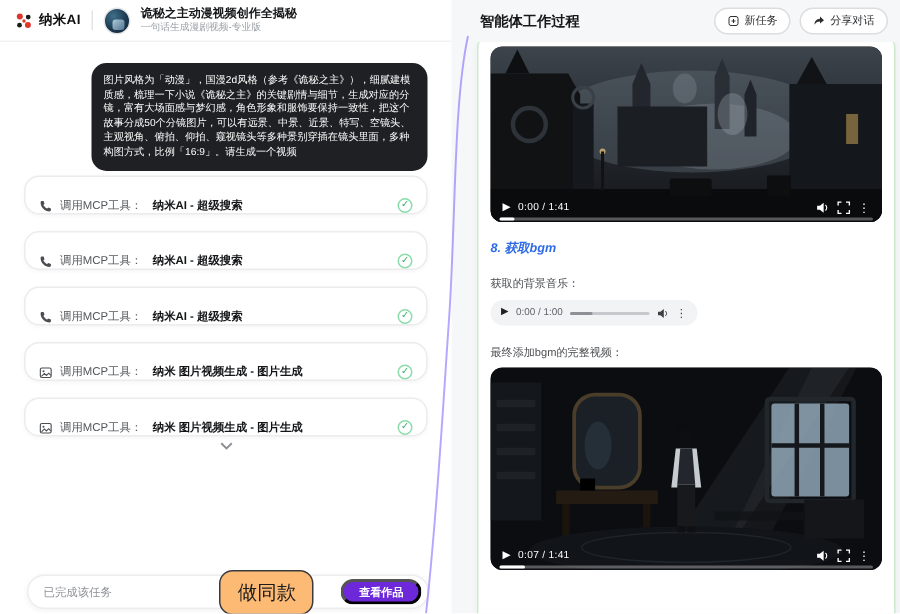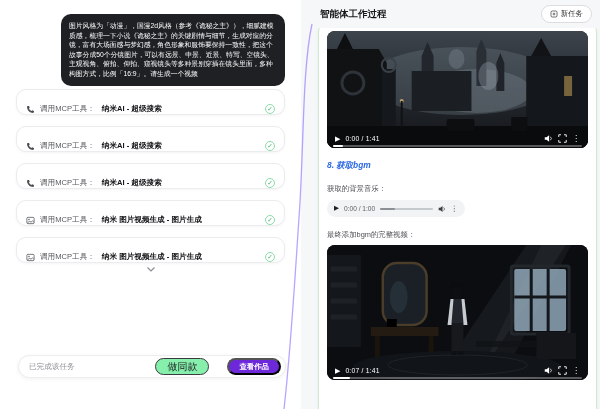--- a/index.html
+++ b/index.html
@@ -40,22 +40,22 @@
     display:flex; align-items:center; justify-content:center; background:#fff; }
 
   .collapse-row { display:flex; justify-content:center; margin-top:3px; }
   .collapse-row svg { width:10px; height:7px; stroke:#8a8d91; }
 
   .bottom-bar { position:absolute; left:18px; right:15px; bottom:3px; height:23px;
     background:#fff; border:1px solid #ededef; border-radius:12px;
     box-shadow:0 1px 4px rgba(0,0,0,.06); display:flex; align-items:center;
     padding:0 4px 0 10px; gap:18px; }
   .status-text { font-size:7.6px; color:#8d9096; }
-  .btn-outline { margin-left:auto; height:17px; padding:0 11px; border:1px solid #3a3b3e;
-    border-radius:9px; background:#86efac; color:#1b1c1e; font-size:10px;
+  .btn-outline { margin-left:auto; height:30px; padding:0 11px; border:1px solid #3a3b3e;
+    border-radius:9px; background:#fdba74; color:#1b1c1e; font-size:13px;
     display:flex; align-items:center; }
   .btn-dark { height:17px; padding:0 10px; border-radius:9px; background:#6d28d9;
     color:#fff; font-size:7.4px; display:flex; align-items:center;font-weight:bold; }
 
   
   .right-panel { position:absolute; left:301px; top:0; width:299px; height:409px;
     background:#f6f7f8; }
   .right-header { height:28px; display:flex; align-items:center; padding:0 8px 0 19px; }
   .rh-title { font-size:9.5px; font-weight:bold; color:#17181a; }
   .rh-buttons { margin-left:auto; display:flex; gap:6px; }
@@ -97,20 +97,38 @@
   .ap-kebab { font-size:7.5px; color:#3c4043; line-height:1; }
 
   .curve-decor { position:absolute; inset:0; width:600px; height:409px; pointer-events:none; z-index:6; }
 </style>
 </head>
 <body>
 
 <div class="app">
 
   <div class="left-panel">
+    <div class="left-header">
+      <div class="brand">
+        <svg width="12" height="12" viewBox="0 0 12 12">
+          <circle cx="3.2" cy="3" r="2" fill="#e0352b"></circle>
+          <circle cx="8.8" cy="3.4" r="1.6" fill="#1c1c1c"></circle>
+          <circle cx="3" cy="8.8" r="1.6" fill="#1c1c1c"></circle>
+          <circle cx="8.6" cy="8.6" r="2" fill="#e0352b"></circle>
+          <circle cx="6" cy="6" r="1.1" fill="#e0352b"></circle>
+        </svg>
+        <span class="brand-name">纳米AI</span>
+      </div>
+      <div class="v-divider"></div>
+      <div class="agent-avatar"></div>
+      <div class="agent-meta">
+        <span class="agent-title">诡秘之主动漫视频创作全揭秘</span>
+        <span class="agent-subtitle">一句话生成漫剧视频-专业版</span>
+      </div>
+    </div>
 
     <div class="chat">
       <div class="user-bubble">图片风格为「动漫」，国漫2d风格（参考《诡秘之主》），细腻建模质感，梳理一下小说《诡秘之主》的关键剧情与细节，生成对应的分镜，富有大场面感与梦幻感，角色形象和服饰要保持一致性，把这个故事分成50个分镜图片，可以有远景、中景、近景、特写、空镜头、主观视角、俯拍、仰拍、窥视镜头等多种景别穿插在镜头里面，多种构图方式，比例「16:9」。请生成一个视频</div>
 
 
       <div class="tool-list">
         <div class="tool-row">
           <span class="t-icon">
               <svg viewBox="0 0 12 12">
                 <path d="M2.6 1.4c-.6 0-1.2.6-1.2 1.2 0 4.2 3.8 8 8 8 .6 0 1.2-.6 1.2-1.2V7.9l-2.4-.8-1 1C5.9 7.4 4.6 6.1 3.9 4.8l1-1-.8-2.4z" fill="currentColor"></path>
@@ -183,20 +201,26 @@
   <div class="right-panel">
     <div class="right-header">
       <span class="rh-title">智能体工作过程</span>
       <div class="rh-buttons">
         <button class="pill-btn">
           <svg viewBox="0 0 12 12" fill="none" stroke="currentColor" stroke-width="1">
               <rect x="1.5" y="1.5" width="9" height="9" rx="2"></rect>
               <path d="M6 4v4M4 6h4"></path>
             </svg>
           <span>新任务</span>
+        </button>
+        <button class="pill-btn">
+          <svg viewBox="0 0 12 12">
+              <path d="M7 1.6l4 3.6-4 3.4V6.4C4.4 6.4 2.6 7.6 1.4 9.8 1.6 6 3.6 3.8 7 3.7V1.6z" fill="currentColor"></path>
+            </svg>
+          <span>分享对话</span>
         </button>
       </div>
     </div>
 
     <div class="work-area">
       <div class="work-card">
 
         <div class="video-box video-main">
           <svg class="scene" viewBox="0 0 262 117" preserveAspectRatio="none">
             <defs>

